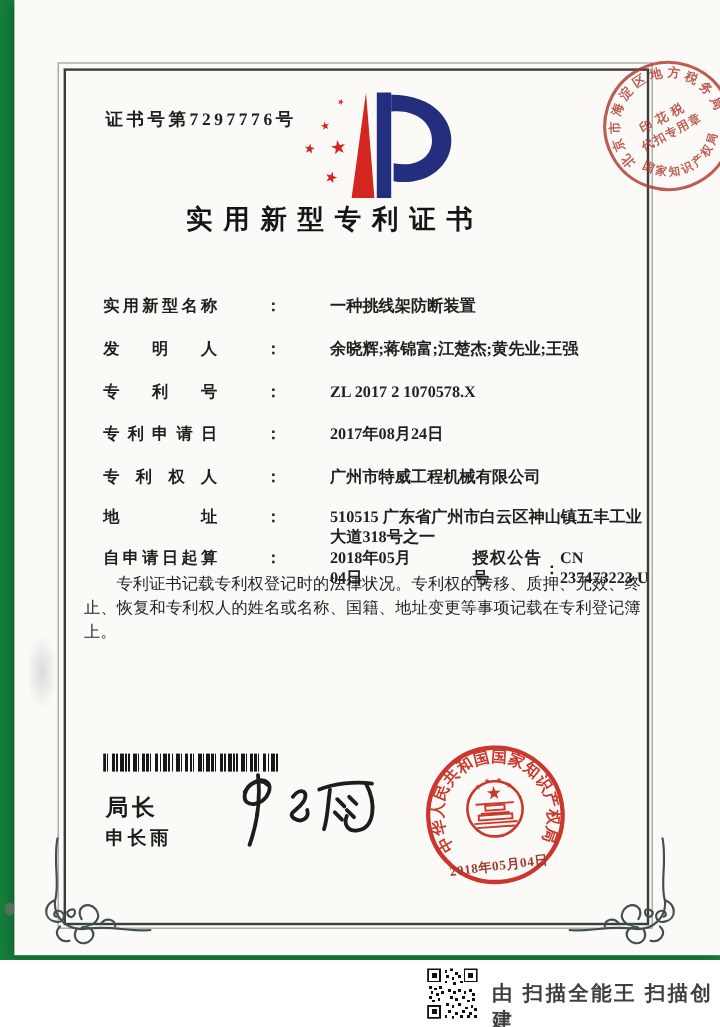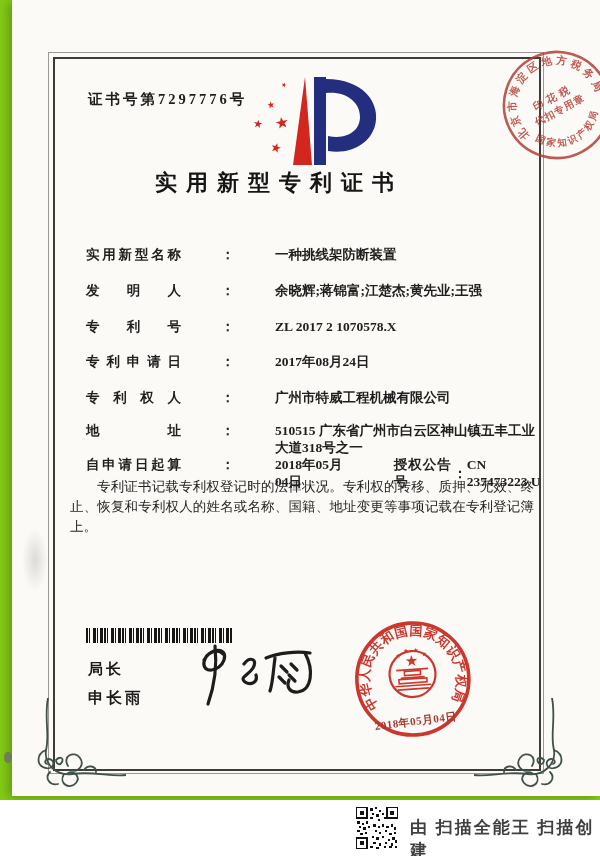--- a/index.html
+++ b/index.html
@@ -1,21 +1,21 @@
 <!DOCTYPE html>
 <html><head>
 <meta charset="utf-8">
 <style>
   html,body{margin:0;padding:0;}
   body{
     width:600px;height:856px;overflow:hidden;background:#ffffff;
     font-family:"Liberation Serif","DejaVu Serif",serif;
     -webkit-font-smoothing:antialiased;
   }
-  .photo{position:absolute;left:0;top:0;width:600px;height:852px;background:#84cc16;overflow:hidden;}
+  .photo{position:absolute;left:0;top:0;width:600px;height:852px;background:#15803d;overflow:hidden;}
   .paper{position:absolute;left:12px;top:0;width:588px;height:796px;background:#fbfaf7;
          box-shadow:-4px 2px 10px rgba(0,0,0,.25);}
   .smudge{position:absolute;left:22px;top:528px;width:26px;height:64px;border-radius:50%;
          background:radial-gradient(rgba(110,110,110,.22),rgba(110,110,110,0) 70%);}
   .speck{position:absolute;left:4px;top:752px;width:8px;height:11px;border-radius:45%;
          background:#6e6e68;opacity:.75;}
 
   
   .frame-outer{position:absolute;left:48px;top:52px;width:494px;height:720px;
          border:1px solid #9a9a94;}
@@ -43,21 +43,21 @@
          line-height:20px;color:#1f1f1f;text-align:justify;}
   .paras p{margin:0;text-indent:2em;}
 
   .barcode{position:absolute;left:86px;top:628px;width:147px;height:15px;
     background-image:repeating-linear-gradient(90deg,
       #161616 0 2px,transparent 2px 3px,
       #161616 3px 4px,transparent 4px 7px,
       #161616 7px 10px,transparent 10px 11px,
       #161616 11px 12px,transparent 12px 14px,
       #161616 14px 17px,transparent 17px 18px);}
-  .signer-title{position:absolute;left:88px;top:660px;font-size:15px;font-weight:700;
+  .signer-title{position:absolute;left:88px;top:660px;font-size:19px;font-weight:700;
          letter-spacing:3px;color:#1c1c1c;font-family:"Liberation Sans","DejaVu Sans",sans-serif;}
   .signer-name{position:absolute;left:88px;top:688px;font-size:15.5px;font-weight:700;
          letter-spacing:3px;color:#1c1c1c;font-family:"Liberation Sans","DejaVu Sans",sans-serif;}
   .signature{position:absolute;left:178px;top:634px;width:148px;height:88px;}
 
   .seal{position:absolute;left:350px;top:618px;width:126px;height:126px;opacity:.93;
          transform:rotate(-4deg);}
   .corner-stamp{position:absolute;left:498px;top:46px;width:118px;height:118px;opacity:.82;
          transform:rotate(-28deg);}
 

